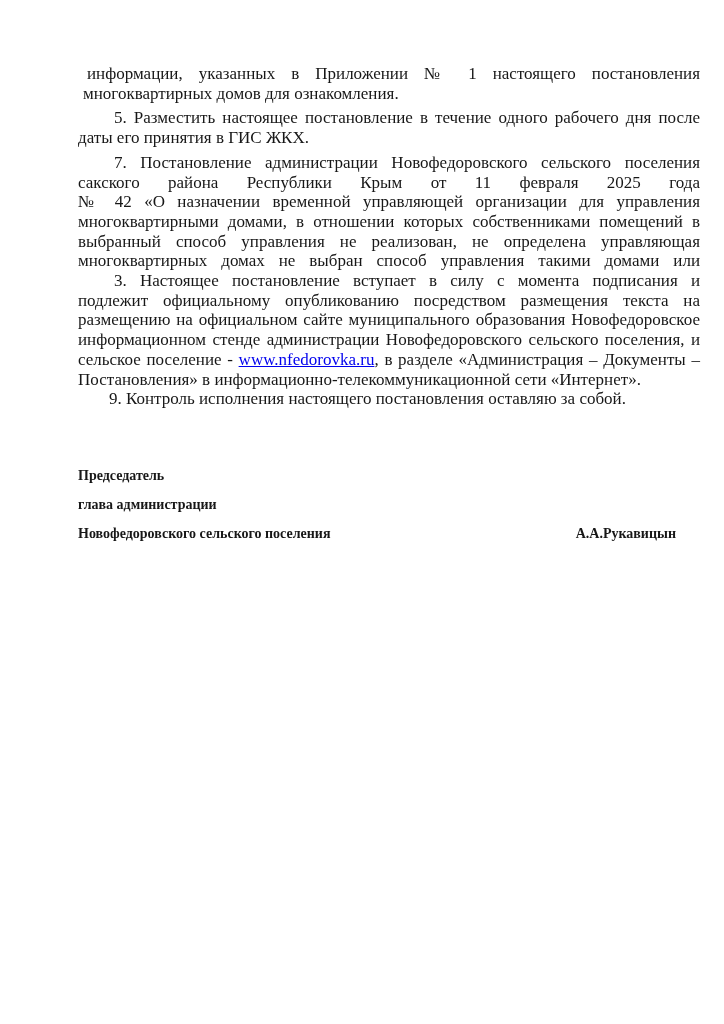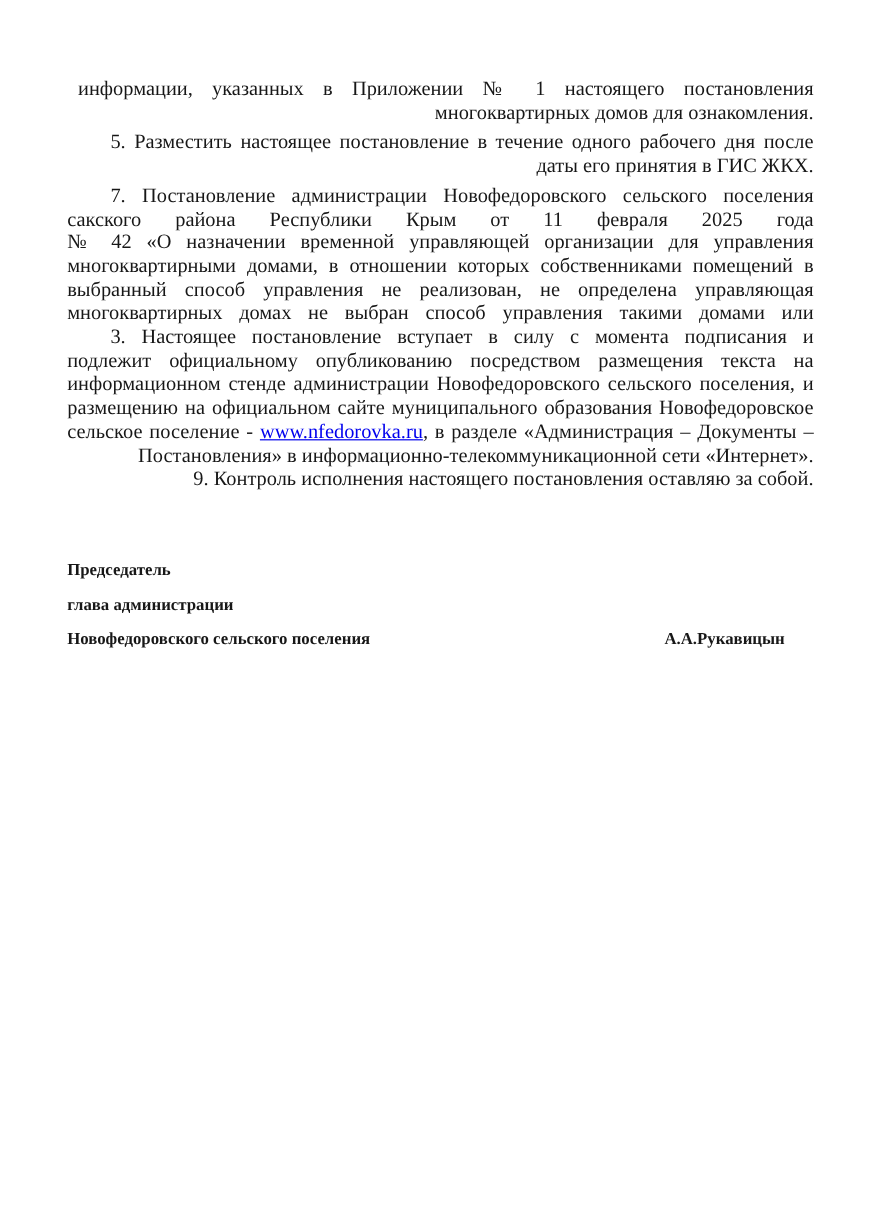--- a/index.html
+++ b/index.html
@@ -7,31 +7,31 @@
     position: relative;
     width: 724px;
     height: 1024px;
     background: #ffffff;
     overflow: hidden;
     font-family: "Liberation Serif", "DejaVu Serif", serif;
     color: #171717;
   }
   .content {
     position: absolute;
-    left: 56px;
+    left: 78px;
     top: 0;
     width: 622px;
     padding-top: 64px;
   }
   .para { margin: 0; }
   .para.spaced { margin-top: 5px; }
   .line {
     font-size: 17px;
     line-height: 19.7px;
-    text-align: right;
+    text-align: left;
     white-space: normal;
   }
   .line.jl {
     text-align: justify;
     text-align-last: justify;
   }
   a.doc-link {
     color: var(--link-color, #0000EE);
     text-decoration: underline;
     cursor: pointer;
@@ -68,22 +68,22 @@
           <div class="line jl" style="text-indent: 36px;"><span>7. Постановление администрации Новофедоровского сельского поселения</span></div>
           <div class="line jl"><span>сакского района Республики Крым от 11 февраля 2025 года</span></div>
           <div class="line jl"><span>№ 42 «О назначении временной управляющей организации для управления</span></div>
           <div class="line jl"><span>многоквартирными домами, в отношении которых собственниками помещений в</span></div>
           <div class="line jl"><span>выбранный способ управления не реализован, не определена управляющая</span></div>
           <div class="line jl"><span>многоквартирных домах не выбран способ управления такими домами или</span></div>
         </div>
         <div class="para">
           <div class="line jl" style="text-indent: 36px;"><span>3. Настоящее постановление вступает в силу с момента подписания и</span></div>
           <div class="line jl"><span>подлежит официальному опубликованию посредством размещения текста на</span></div>
+          <div class="line jl"><span>размещению на официальном сайте муниципального образования Новофедоровское</span></div>
           <div class="line jl"><span>информационном стенде администрации Новофедоровского сельского поселения, и</span></div>
-          <div class="line jl"><span>размещению на официальном сайте муниципального образования Новофедоровское</span></div>
           <div class="line jl"><span>сельское поселение - </span><a class="doc-link">www.nfedorovka.ru</a><span>, в разделе «Администрация – Документы –</span></div>
           <div class="line"><span>Постановления» в информационно-телекоммуникационной сети «Интернет».</span></div>
         </div>
         <div class="para">
           <div class="line" style="text-indent: 31px;"><span>9. Контроль исполнения настоящего постановления оставляю за собой.</span></div>
         </div>
       </div>
 
     <div class="signature">
       <div class="sig-row">Председатель</div>

